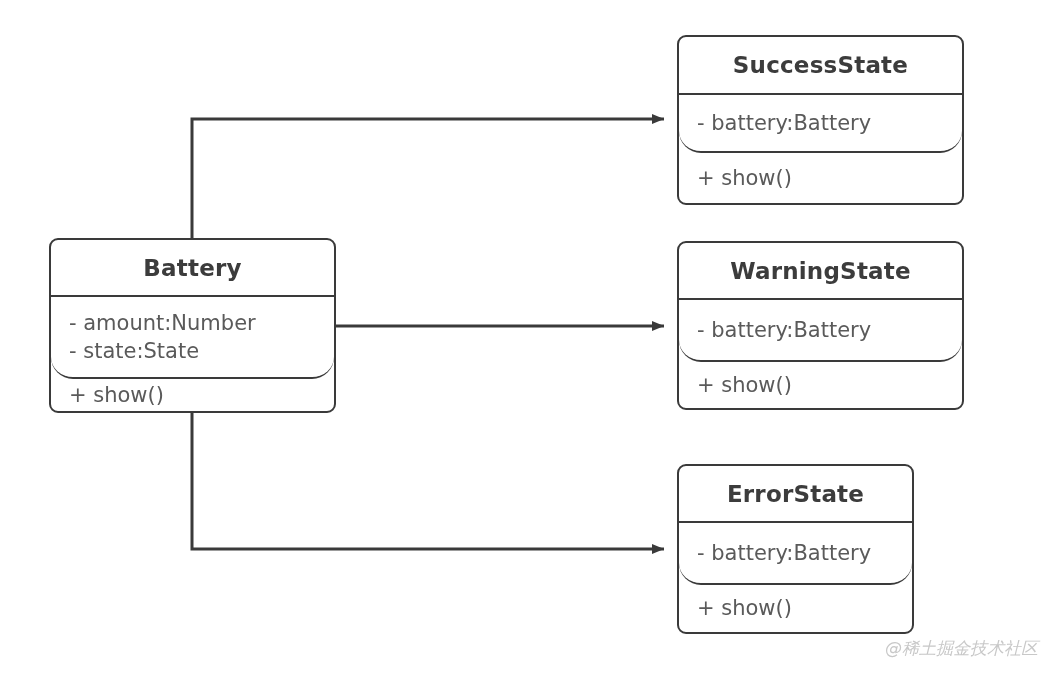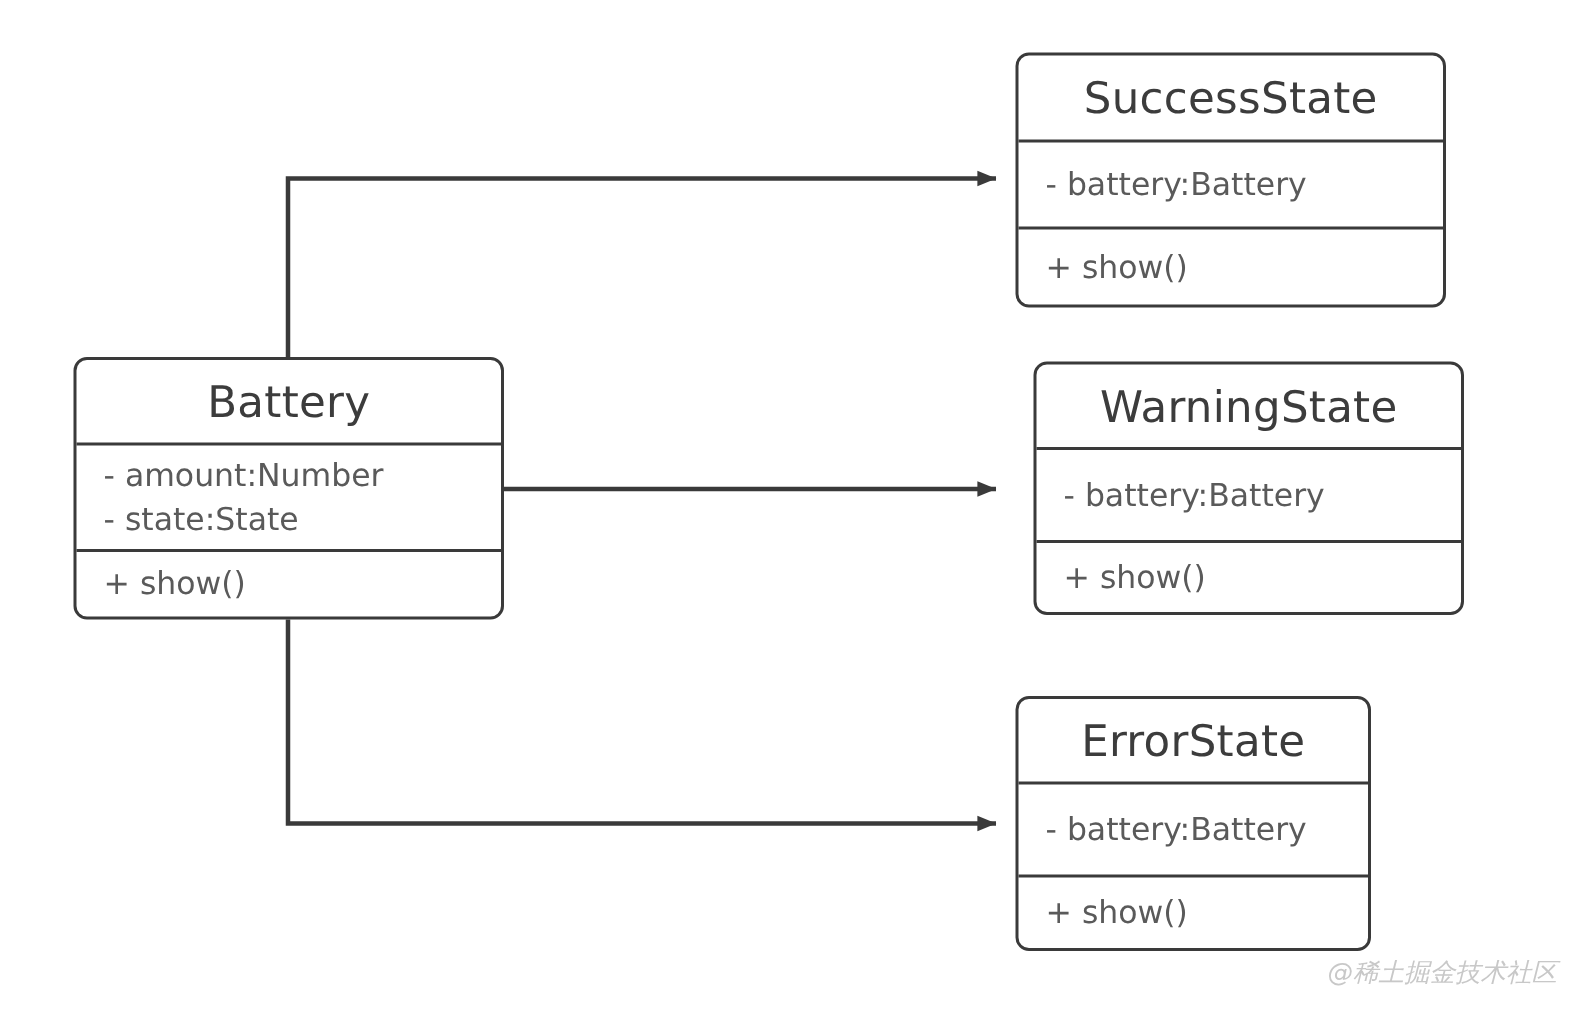--- a/index.html
+++ b/index.html
@@ -26,34 +26,35 @@
     border-radius: 9px;
     display: flex;
     flex-direction: column;
     z-index: 3;
   }
   .uml-header {
     box-sizing: border-box;
     display: flex;
     align-items: center;
     justify-content: center;
-    font-weight: normal;
-    font-size: 29px;
+    font-weight: bold;
+    font-size: 23px;
     color: #3c3c3c;
     letter-spacing: 0.2px;
     border-bottom: 2.5px solid #3a3a3a;
   }
   .uml-section {
     box-sizing: border-box;
     display: flex;
     flex-direction: column;
     justify-content: center;
     padding-left: 18px;
     font-size: 21px;
     color: #5a5a5a;
+    border-radius: 22px;
   }
   .uml-section.divided {
     border-bottom: 2.5px solid #3a3a3a;
   }
   .uml-row {
     line-height: 1.35;
     white-space: nowrap;
   }
   
   .edge-svg {
@@ -92,40 +93,40 @@
 
     <path d="M192,238 L192,119 L664,119" fill="none" stroke="#3a3a3a" stroke-width="3" marker-end="url(#arrowSolid)"></path>
 
     <path d="M336,326 L664,326" fill="none" stroke="#3a3a3a" stroke-width="3" marker-end="url(#arrowSolid)"></path>
 
     <path d="M192,413 L192,549 L664,549" fill="none" stroke="#3a3a3a" stroke-width="3" marker-end="url(#arrowSolid)"></path>
   </svg>
 
   <div class="uml-class" style="left:49px; top:238px; width:287px; height:175px;">
     <div class="uml-header" style="height:57px;text-align:right;">Battery</div>
-    <div class="uml-section divided" style="height:71px;">
+    <div class="uml-section divided" style="height:82px;">
       <div class="uml-row">- amount:Number</div>
       <div class="uml-row">- state:State</div>
     </div>
     <div class="uml-section" style="flex:1;">
       <div class="uml-row">+ show()</div>
     </div>
   </div>
 
   <div class="uml-class" style="left:677px; top:35px; width:287px; height:170px;">
     <div class="uml-header" style="height:58px;">SuccessState</div>
     <div class="uml-section divided" style="height:58px;">
       <div class="uml-row">- battery:Battery</div>
     </div>
     <div class="uml-section" style="flex:1;">
       <div class="uml-row">+ show()</div>
     </div>
   </div>
 
-  <div class="uml-class" style="left:677px; top:241px; width:287px; height:169px;margin-left:12px;">
+  <div class="uml-class" style="left:677px; top:241px; width:287px; height:169px;">
     <div class="uml-header" style="height:57px;">WarningState</div>
     <div class="uml-section divided" style="height:62px;">
       <div class="uml-row">- battery:Battery</div>
     </div>
     <div class="uml-section" style="flex:1;">
       <div class="uml-row">+ show()</div>
     </div>
   </div>
 
   <div class="uml-class" style="left:677px; top:464px; width:237px; height:170px;">

